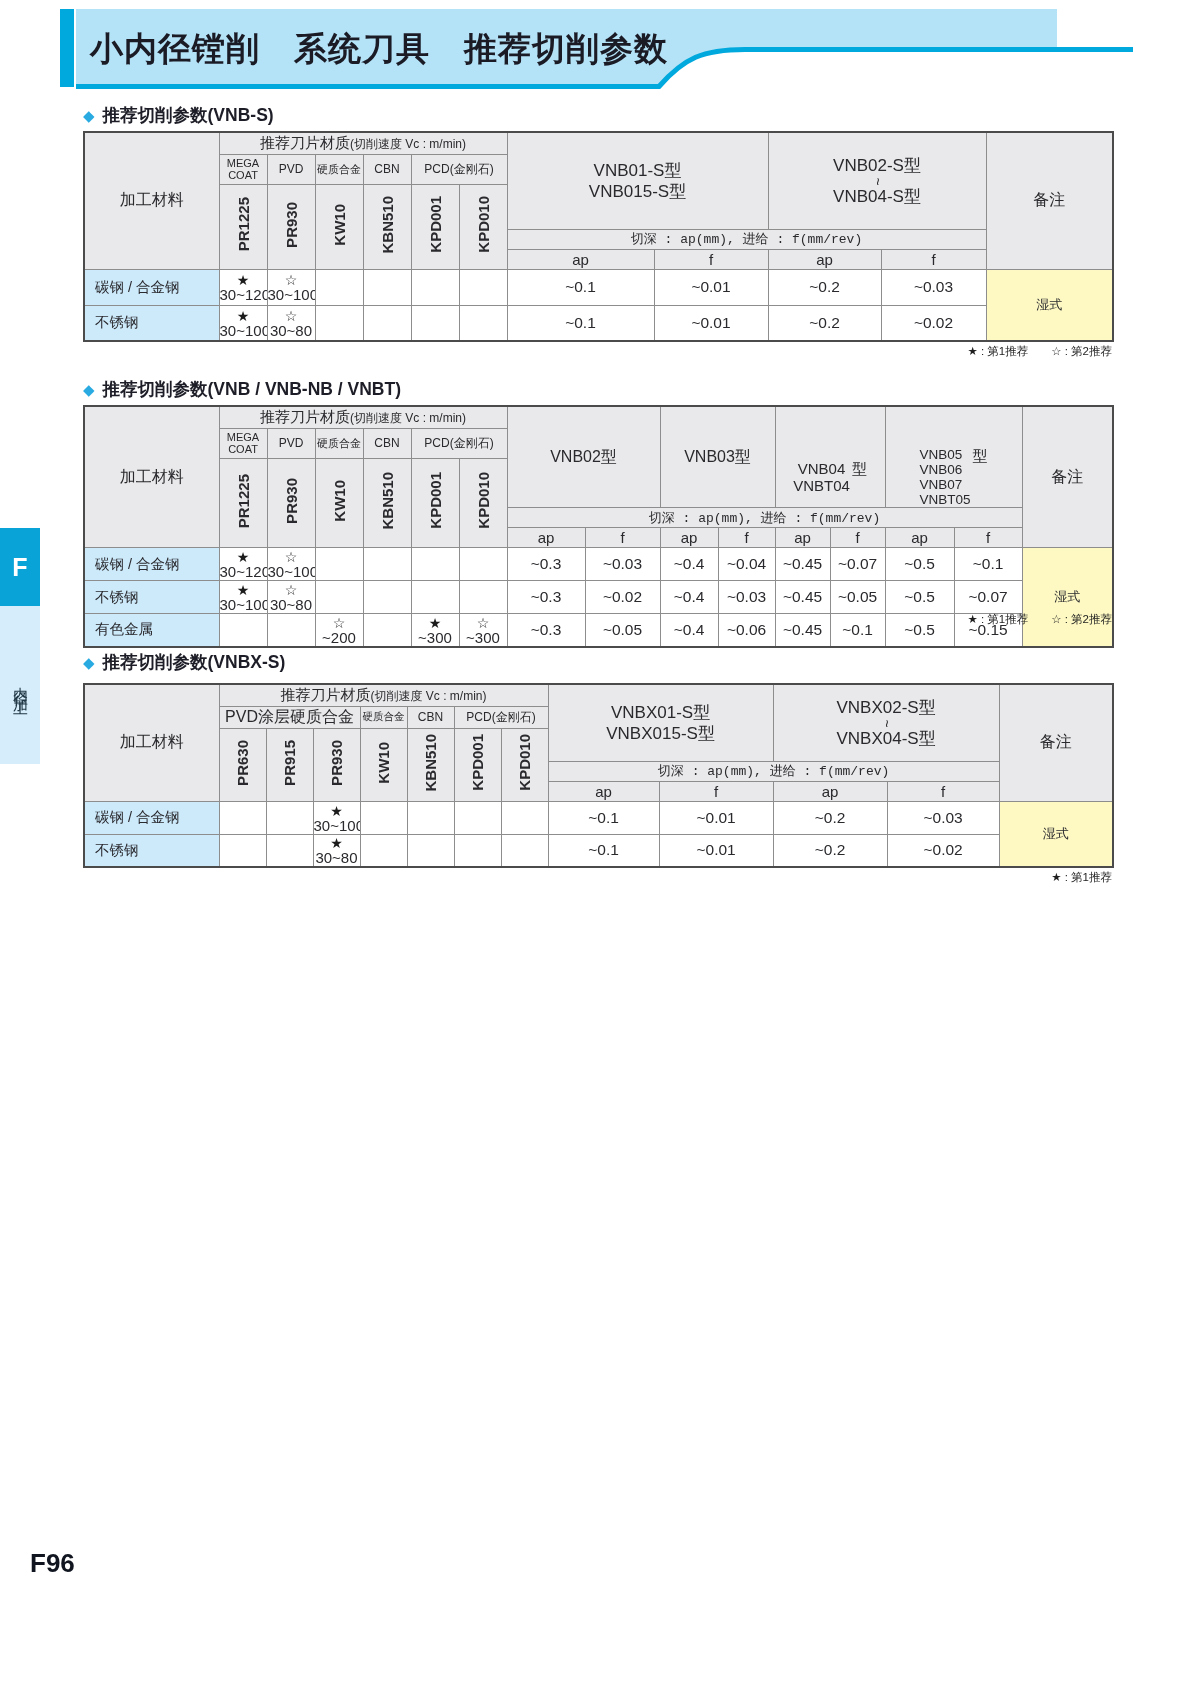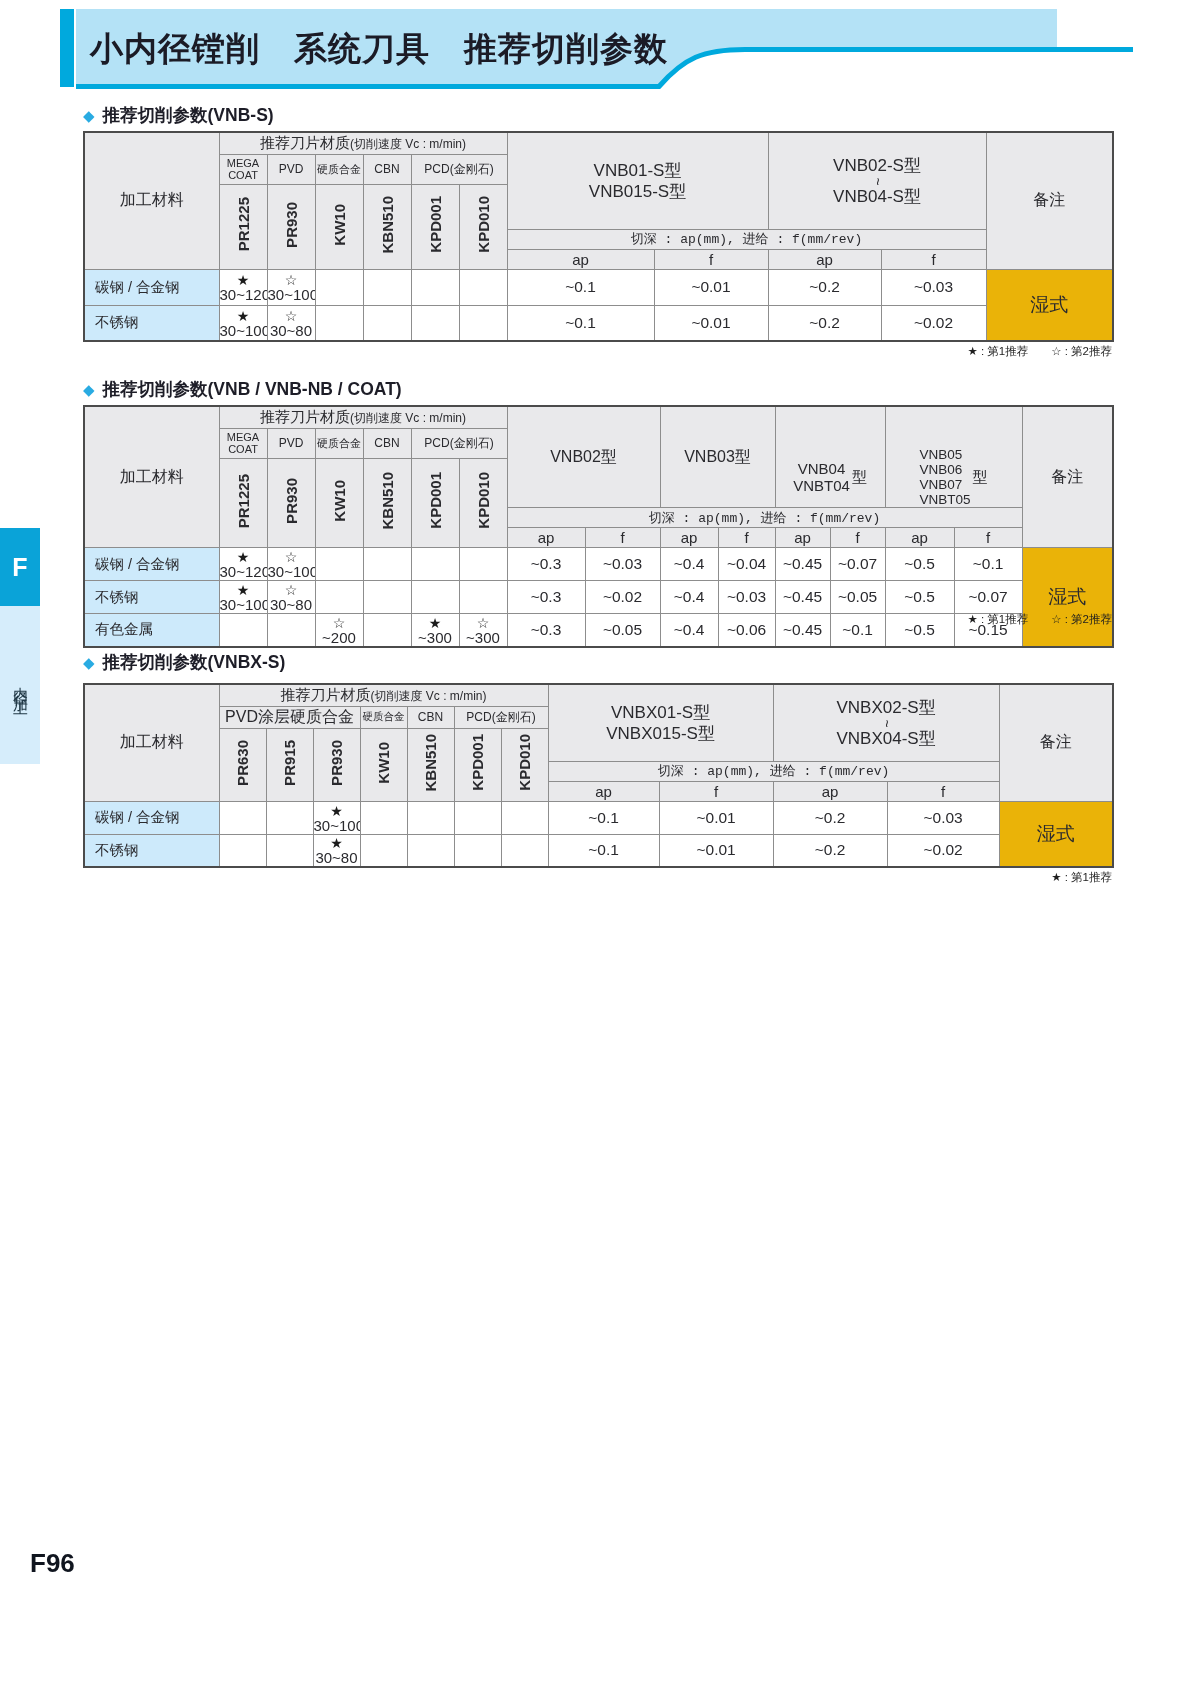--- a/index.html
+++ b/index.html
@@ -43,36 +43,36 @@
   .h22 { height:22px; } .h30 { height:30px; } .h45 { height:45px; }
   .h20 { height:20px; } .h33 { height:33px; } .h36 { height:36px; }
   .gh1 { font-size:15px; }
   .gh2 { font-size:12px; }
   .m-s  { font-size:12px; }
   .m-xs { font-size:11px; line-height:12px; }
   .m-x3 { font-size:10.5px; }
   .vtext { writing-mode:vertical-rl; transform:rotate(180deg); font-size:15px; font-weight:bold; white-space:nowrap; }
   .mh  { font-size:17px; line-height:21px; }
   .mh2 { font-size:16px; }
-  .mgf { display:flex; align-items:center; justify-content:center; gap:2px;margin-top:40px; }
+  .mgf { display:flex; align-items:flex-start; justify-content:center; gap:2px;margin-top:40px; }
   .mgl3 { font-size:15px; line-height:17px; text-align:center; }
   .mgl4 { font-size:13.5px; line-height:15px; text-align:left; }
   .msfx { font-size:15px; }
   .tldw { line-height:9px; height:10px; }
   .tld  { display:inline-block; transform:rotate(90deg); font-size:14px; line-height:9px; }
   .depth { font-size:13px;font-family:Liberation Mono, monospace; }
   .apf { font-size:15px; }
   .mat {
     background:#cdeafb; text-align:left !important; padding-left:10px !important;
     font-size:14.5px; color:#21303c;
   }
   .gcell .star { font-size:14px; line-height:15px; color:#1c1c1c; min-height:15px; }
   .gcell .rng  { font-size:15px; line-height:13px; min-height:13px; }
   .val { font-size:15.5px;margin-top:9px; }
-  .remark { font-size:19px; background:#eab308; }
+  .remark { font-size:13px; background:#fef9c3; }
   .legend {
     position:absolute; left:83px; width:1029px; text-align:right;
     font-size:11.5px; color:#1e1e1e; white-space:nowrap;
   }
   .pageno { position:absolute; left:30px; top:1548px; font-size:26px; font-weight:bold; color:#10151f; }
 </style>
 </head>
 <body>
 
 <svg class="banner-svg" width="1200" height="100" viewBox="0 0 1200 100">
@@ -210,21 +210,21 @@
     <td class="val">~0.01</td>
     <td class="val">~0.2</td>
     <td class="val">~0.02</td>
   </tr>
 </tbody>
   </table>
 <div class="legend" style="top:344px">★ : 第1推荐　　☆ : 第2推荐</div>
 
 <div class="sec-title" style="top:377px">
   <span class="diamond">◆</span>
-  <span>推荐切削参数(VNB / VNB-NB / COAT)</span>
+  <span>推荐切削参数(VNB / VNB-NB / VNBT)</span>
 </div>
 
 <table class="ctab" style="top:405px">
   <colgroup>
     <col style="width:135px">
     <col style="width:48px">
       <col style="width:48px">
       <col style="width:48px">
     <col style="width:48px">
       <col style="width:48px">

